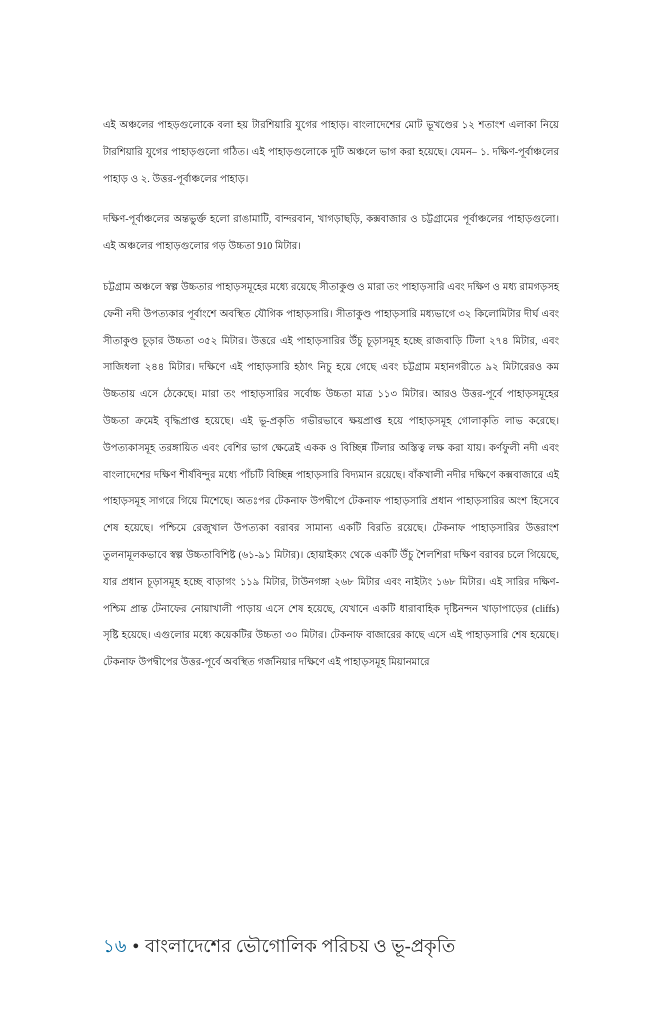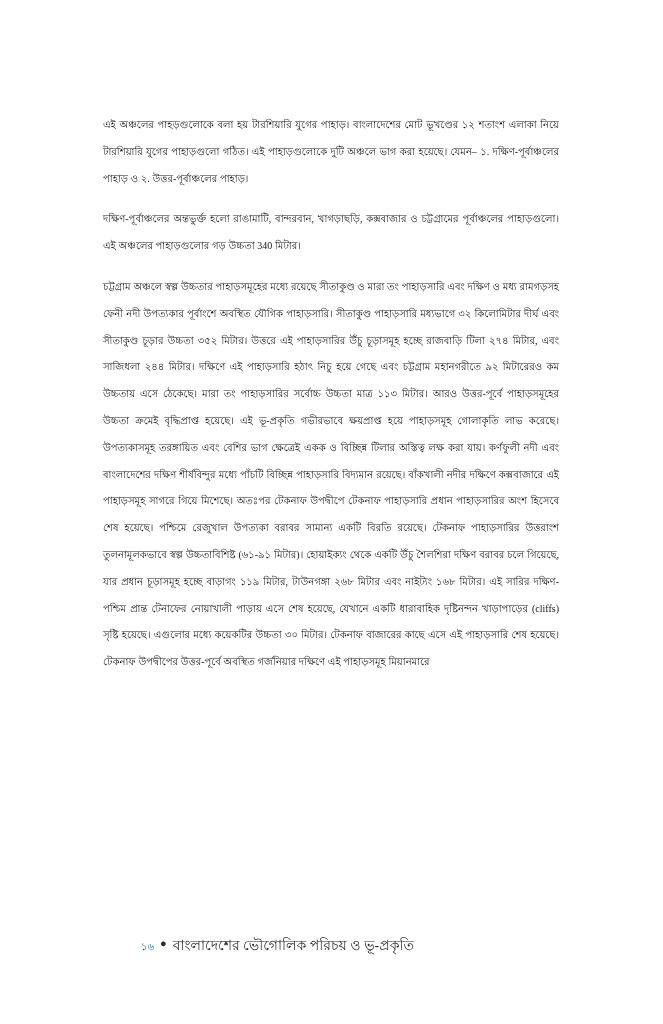--- a/index.html
+++ b/index.html
@@ -55,50 +55,49 @@
     width: 456px;
     display: flex;
     align-items: baseline;
     gap: 0;
     font-size: 14.6px;
     line-height: 20px;
     color: #2a2a2a;
   }
 
   .footer-page-number {
-    font-size: 10px;
+    font-size: 18px;
     color: #0369a1;
     white-space: nowrap;
-    margin-left: 38px;
   }
 
   .footer-bullet {
     display: inline-block;
     margin: 0 6px 0 6px;
     font-size: 11px;
     line-height: 1;
     position: relative;
     top: -3px;
     color: #2a2a2a;
   }
 
   .footer-title {
-    font-size: 14px;
+    font-size: 18px;
     color: #2a2a2a;
     white-space: nowrap;
   }
 </style>
 </head>
 <body>
 
 <div class="page">
 
   <div class="text-block">
     <p class="para">এই অঞ্চলের পাহড়গুলোকে বলা হয় টারশিয়ারি যুগের পাহাড়। বাংলাদেশের মোট ভূখণ্ডের ১২ শতাংশ এলাকা নিয়ে টারশিয়ারি যুগের পাহাড়গুলো গঠিত। এই পাহাড়গুলোকে দুটি অঞ্চলে ভাগ করা হয়েছে। যেমন– ১. দক্ষিণ-পূর্বাঞ্চলের পাহাড় ও ২. উত্তর-পূর্বাঞ্চলের পাহাড়।</p>
-    <p class="para">দক্ষিণ-পূর্বাঞ্চলের অন্তভুর্ক্ত হলো রাঙামাটি, বান্দরবান, খাগড়াছড়ি, কক্সবাজার ও চট্টগ্রামের পূর্বাঞ্চলের পাহাড়গুলো। এই অঞ্চলের পাহাড়গুলোর গড় উচ্চতা 340 মিটার।</p>
+    <p class="para">দক্ষিণ-পূর্বাঞ্চলের অন্তভুর্ক্ত হলো রাঙামাটি, বান্দরবান, খাগড়াছড়ি, কক্সবাজার ও চট্টগ্রামের পূর্বাঞ্চলের পাহাড়গুলো। এই অঞ্চলের পাহাড়গুলোর গড় উচ্চতা 910 মিটার।</p>
     <p class="para">চট্টগ্রাম অঞ্চলে স্বল্প উচ্চতার পাহাড়সমূহের মধ্যে রয়েছে সীতাকুণ্ড ও মারা তং পাহাড়সারি এবং দক্ষিণ ও মধ্য রামগড়সহ ফেনী নদী উপত্যকার পূর্বাংশে অবস্থিত যৌগিক পাহাড়সারি। সীতাকুণ্ড পাহাড়সারি মধ্যভাগে ৩২ কিলোমিটার দীর্ঘ এবং সীতাকুণ্ড চূড়ার উচ্চতা ৩৫২ মিটার। উত্তরে এই পাহাড়সারির উঁচু চূড়াসমূহ হচ্ছে রাজবাড়ি টিলা ২৭৪ মিটার, এবং সাজিধলা ২৪৪ মিটার। দক্ষিণে এই পাহাড়সারি হঠাৎ নিচু হয়ে গেছে এবং চট্টগ্রাম মহানগরীতে ৯২ মিটারেরও কম উচ্চতায় এসে ঠেকেছে। মারা তং পাহাড়সারির সর্বোচ্চ উচ্চতা মাত্র ১১৩ মিটার। আরও উত্তর-পূর্বে পাহাড়সমূহের উচ্চতা ক্রমেই বৃদ্ধিপ্রাপ্ত হয়েছে। এই ভূ-প্রকৃতি গভীরভাবে ক্ষয়প্রাপ্ত হয়ে পাহাড়সমূহ গোলাকৃতি লাভ করেছে। উপত্যকাসমূহ তরঙ্গায়িত এবং বেশির ভাগ ক্ষেত্রেই একক ও বিচ্ছিন্ন টিলার অস্তিত্ব লক্ষ করা যায়। কর্ণফুলী নদী এবং বাংলাদেশের দক্ষিণ শীর্ষবিন্দুর মধ্যে পাঁচটি বিচ্ছিন্ন পাহাড়সারি বিদ্যমান রয়েছে। বাঁকখালী নদীর দক্ষিণে কক্সবাজারে এই পাহাড়সমূহ সাগরে গিয়ে মিশেছে। অতঃপর টেকনাফ উপদ্বীপে টেকনাফ পাহাড়সারি প্রধান পাহাড়সারির অংশ হিসেবে শেষ হয়েছে। পশ্চিমে রেজুখাল উপত্যকা বরাবর সামান্য একটি বিরতি রয়েছে। টেকনাফ পাহাড়সারির উত্তরাংশ তুলনামূলকভাবে স্বল্প উচ্চতাবিশিষ্ট (৬১-৯১ মিটার)। হোয়াইক্যং থেকে একটি উঁচু শৈলশিরা দক্ষিণ বরাবর চলে গিয়েছে, যার প্রধান চূড়াসমূহ হচ্ছে বাড়াগং ১১৯ মিটার, টাউনগঙ্গা ২৬৮ মিটার এবং নাইট্যং ১৬৮ মিটার। এই সারির দক্ষিণ-পশ্চিম প্রান্ত টেনাফের নোয়াখালী পাড়ায় এসে শেষ হয়েছে, যেখানে একটি ধারাবাহিক দৃষ্টিনন্দন খাড়াপাড়ের (cliffs) সৃষ্টি হয়েছে। এগুলোর মধ্যে কয়েকটির উচ্চতা ৩০ মিটার। টেকনাফ বাজারের কাছে এসে এই পাহাড়সারি শেষ হয়েছে। টেকনাফ উপদ্বীপের উত্তর-পূর্বে অবস্থিত গর্জনিয়ার দক্ষিণে এই পাহাড়সমূহ মিয়ানমারে</p>
   </div>
 
   <div class="footer">
     <span class="footer-page-number">১৬</span>
     <span class="footer-bullet">●</span>
     <span class="footer-title">বাংলাদেশের ভৌগোলিক পরিচয় ও ভূ-প্রকৃতি</span>
   </div>
 
 </div>

